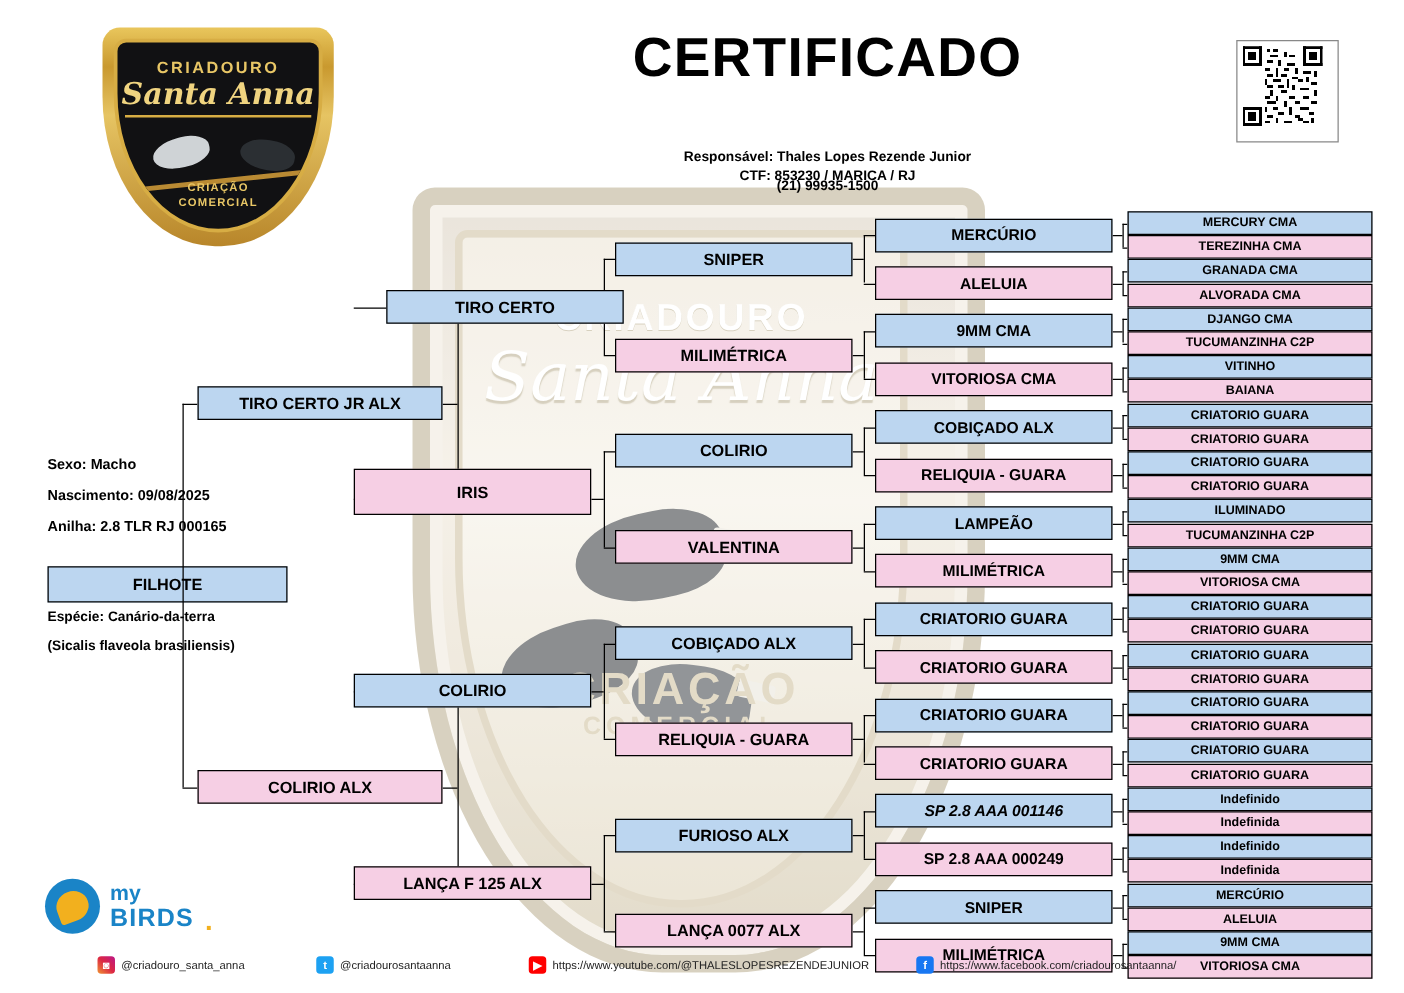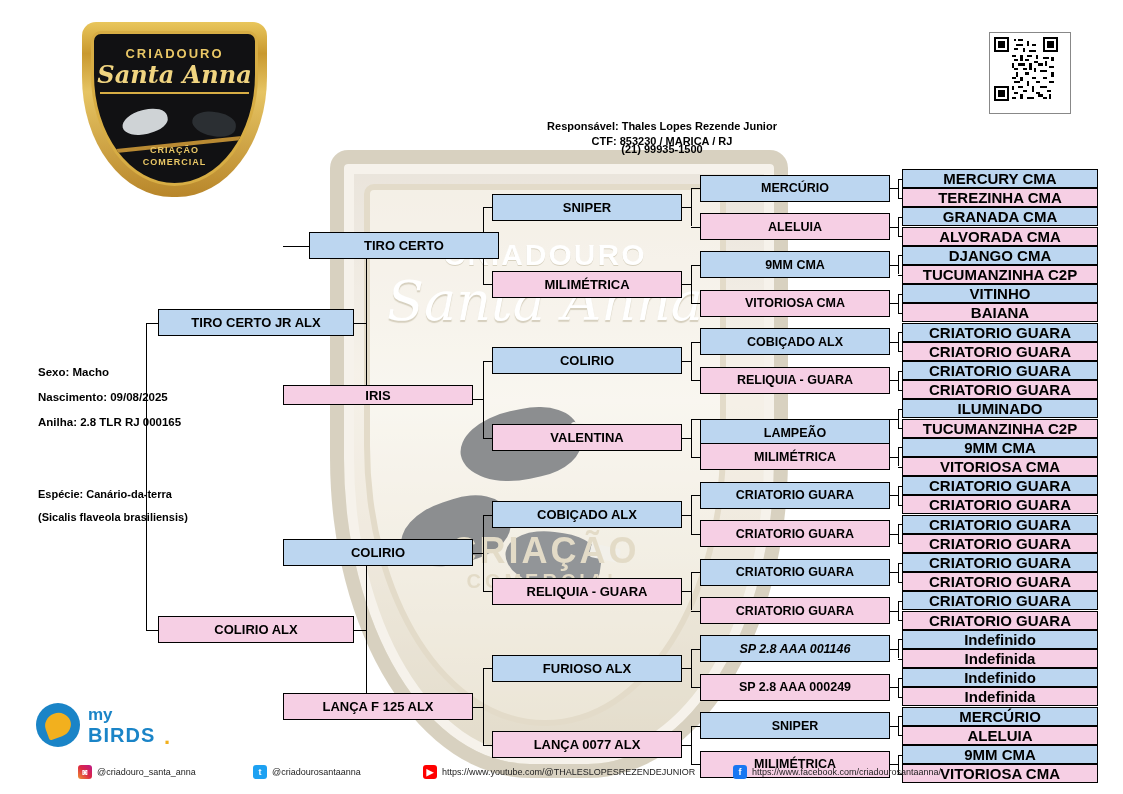--- a/index.html
+++ b/index.html
@@ -139,21 +139,21 @@
     box-sizing:border-box;
   }
   .male{background:#bcd6f0;}
   .female{background:#f6cfe4;}
 
   
   .c0{width:196px;height:27px;font-size:13px;}   
   .c1{width:190px;height:27px;font-size:13px;}   
   .c2{width:188px;height:27px;font-size:13px;}   
   .c3{width:190px;height:27px;font-size:12.5px;} 
-  .c4{width:196px;height:19px;font-size:15px;text-align:center;} 
+  .c4{width:196px;height:19px;font-size:10px;text-align:center;} 
 
   
   .ln{position:absolute;background:#000;}
   .lnh{height:1px;}
   .lnv{width:1px;}
 
   
   .mybirds{position:absolute;left:36px;top:703px;width:330px;height:46px;}
   .mb-circle{
     position:absolute;left:0;top:0;width:44px;height:44px;border-radius:50%;
@@ -208,20 +208,21 @@
       <div class="logo-t2">Santa Anna</div>
       <div class="logo-band"></div>
       <div class="logo-branch"></div>
       <div class="logo-bird lb1"></div>
       <div class="logo-bird lb2"></div>
       <div class="logo-t3">CRIAÇÃO</div>
       <div class="logo-t4">COMERCIAL</div>
     </div>
   </div>
 
+  <div class="cert-title">CERTIFICADO</div>
   <div class="cert-line cl1">(21) 99935-1500</div>
   <div class="cert-line cl2">Responsável: Thales Lopes Rezende Junior</div>
   <div class="cert-line cl3">CTF: 853230 / MARICA / RJ</div>
 
   <div class="qr">
     <svg width="64" height="64" viewBox="0 0 29 29" shape-rendering="crispEdges">
       <rect width="29" height="29" fill="#fff"></rect>
       <g fill="#000">
         <rect x="0" y="0" width="7" height="1"></rect>
           <rect x="0" y="6" width="7" height="1"></rect>
@@ -292,20 +293,21 @@
           <rect x="22" y="27" width="2" height="1"></rect>
       </g>
     </svg>
   </div>
 
   <div class="info">
     <div>Sexo: Macho</div>
     <div>Nascimento: 09/08/2025</div>
     <div>Anilha: 2.8 TLR RJ 000165</div>
   </div>
+  <div class="filhote">FILHOTE</div>
   <div class="info2">
     <div>Espécie: Canário-da-terra</div>
     <div>(Sicalis flaveola brasiliensis)</div>
   </div>
 
   <div id="lines">
       <div class="ln lnh" style="left: 890px; top: 188.1px; width: 8px;"></div>
       <div class="ln lnv" style="left: 898px; top: 178.5px; height: 19.2px;"></div>
       <div class="ln lnh" style="left: 898px; top: 178.5px; width: 4px;"></div>
       <div class="ln lnh" style="left: 898px; top: 197.7px; width: 4px;"></div>
@@ -429,42 +431,42 @@
       <div class="ln lnh" style="left: 146px; top: 322.5px; width: 12px;"></div>
       <div class="ln lnh" style="left: 146px; top: 629.7px; width: 12px;"></div>
     </div>
 
   <div id="gen1">
       <div class="box c0 male" style="left: 158px; top: 309px; width: 196px; height: 27px;">TIRO CERTO JR ALX</div>
       <div class="box c0 female" style="left: 158px; top: 616.2px; width: 196px; height: 27px;">COLIRIO ALX</div>
     </div>
   <div id="gen2">
       <div class="box c1 male" style="left: 283px; top: 232.2px; width: 190px; height: 27px; margin-left: 26px;">TIRO CERTO</div>
-      <div class="box c1 female" style="left: 283px; top: 385px; width: 190px; height: 20px;">IRIS</div>
+      <div class="box c1 female" style="left: 283px; top: 375px; width: 190px; height: 37px;">IRIS</div>
       <div class="box c1 male" style="left: 283px; top: 539.4px; width: 190px; height: 27px;">COLIRIO</div>
       <div class="box c1 female" style="left: 283px; top: 693px; width: 190px; height: 27px;">LANÇA F 125 ALX</div>
     </div>
   <div id="gen3">
       <div class="box c2 male" style="left: 492px; top: 193.8px; width: 190px; height: 27px;">SNIPER</div>
       <div class="box c2 female" style="left: 492px; top: 270.6px; width: 190px; height: 27px;">MILIMÉTRICA</div>
       <div class="box c2 male" style="left: 492px; top: 347.4px; width: 190px; height: 27px;">COLIRIO</div>
       <div class="box c2 female" style="left: 492px; top: 424.2px; width: 190px; height: 27px;">VALENTINA</div>
       <div class="box c2 male" style="left: 492px; top: 501px; width: 190px; height: 27px;">COBIÇADO ALX</div>
       <div class="box c2 female" style="left: 492px; top: 577.8px; width: 190px; height: 27px;">RELIQUIA - GUARA</div>
       <div class="box c2 male" style="left: 492px; top: 654.6px; width: 190px; height: 27px;">FURIOSO ALX</div>
       <div class="box c2 female" style="left: 492px; top: 731.4px; width: 190px; height: 27px;">LANÇA 0077 ALX</div>
     </div>
   <div id="gen4">
       <div class="box c3 male" style="left: 700px; top: 174.6px; width: 190px; height: 27px;">MERCÚRIO</div>
       <div class="box c3 female" style="left: 700px; top: 213px; width: 190px; height: 27px;">ALELUIA</div>
       <div class="box c3 male" style="left: 700px; top: 251.4px; width: 190px; height: 27px;">9MM CMA</div>
       <div class="box c3 female" style="left: 700px; top: 289.8px; width: 190px; height: 27px;">VITORIOSA CMA</div>
       <div class="box c3 male" style="left: 700px; top: 328.2px; width: 190px; height: 27px;">COBIÇADO ALX</div>
       <div class="box c3 female" style="left: 700px; top: 366.6px; width: 190px; height: 27px;">RELIQUIA - GUARA</div>
-      <div class="box c3 male" style="left: 700px; top: 419px; width: 190px; height: 27px;">LAMPEÃO</div>
+      <div class="box c3 male" style="left: 700px; top: 405px; width: 190px; height: 27px;">LAMPEÃO</div>
       <div class="box c3 female" style="left: 700px; top: 443.4px; width: 190px; height: 27px;">MILIMÉTRICA</div>
       <div class="box c3 male" style="left: 700px; top: 481.8px; width: 190px; height: 27px;">CRIATORIO GUARA</div>
       <div class="box c3 female" style="left: 700px; top: 520.2px; width: 190px; height: 27px;">CRIATORIO GUARA</div>
       <div class="box c3 male" style="left: 700px; top: 558.6px; width: 190px; height: 27px;">CRIATORIO GUARA</div>
       <div class="box c3 female" style="left: 700px; top: 597px; width: 190px; height: 27px;">CRIATORIO GUARA</div>
       <div class="box c3 male" style="left: 700px; top: 635.4px; width: 190px; height: 27px; font-style: italic;">SP 2.8 AAA 001146</div>
       <div class="box c3 female" style="left: 700px; top: 673.8px; width: 190px; height: 27px;">SP 2.8 AAA 000249</div>
       <div class="box c3 male" style="left: 700px; top: 712.2px; width: 190px; height: 27px;">SNIPER</div>
       <div class="box c3 female" style="left: 700px; top: 750.6px; width: 190px; height: 27px;">MILIMÉTRICA</div>
     </div>

